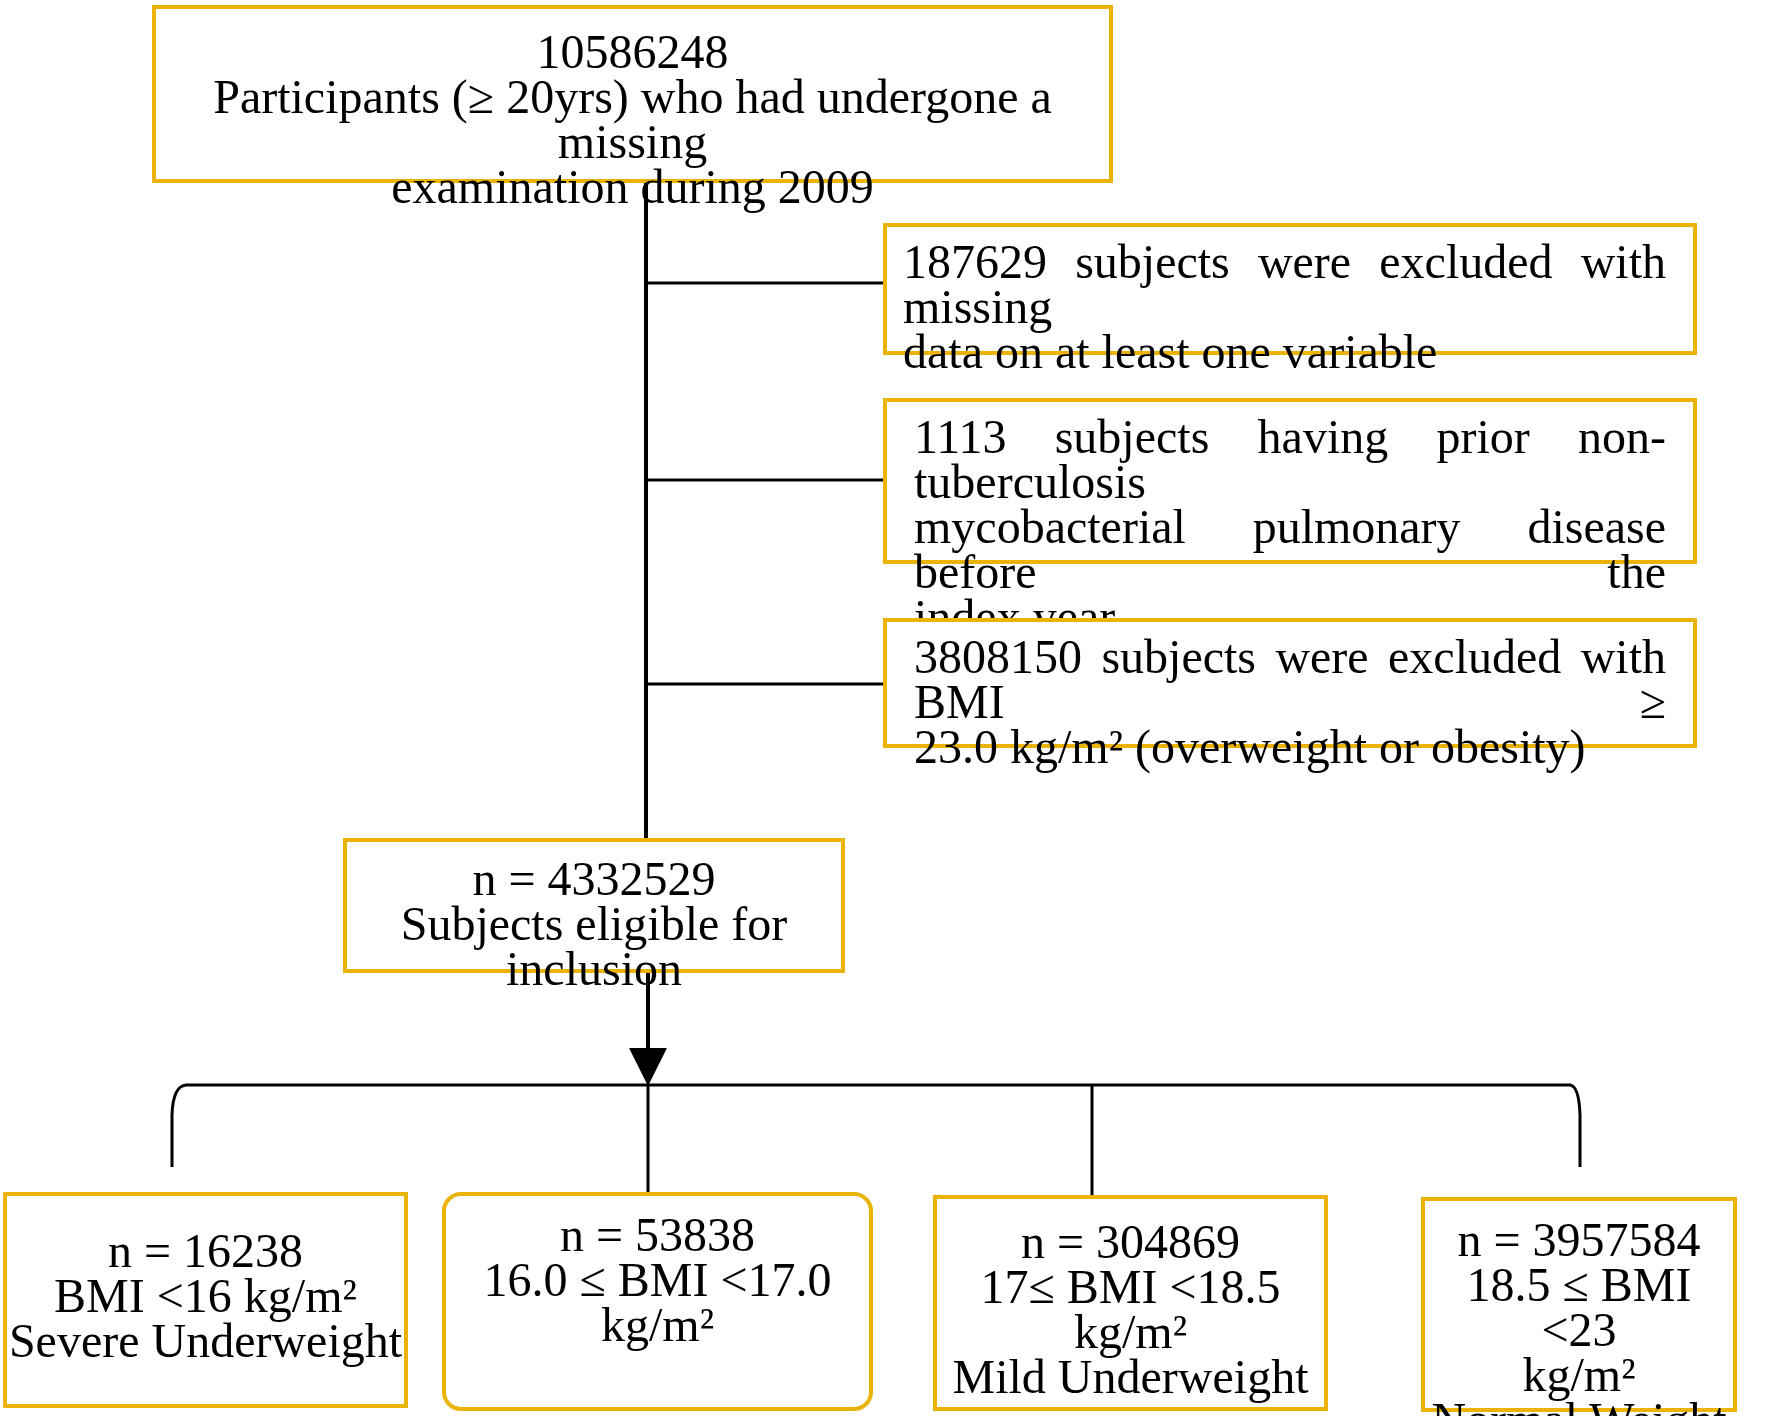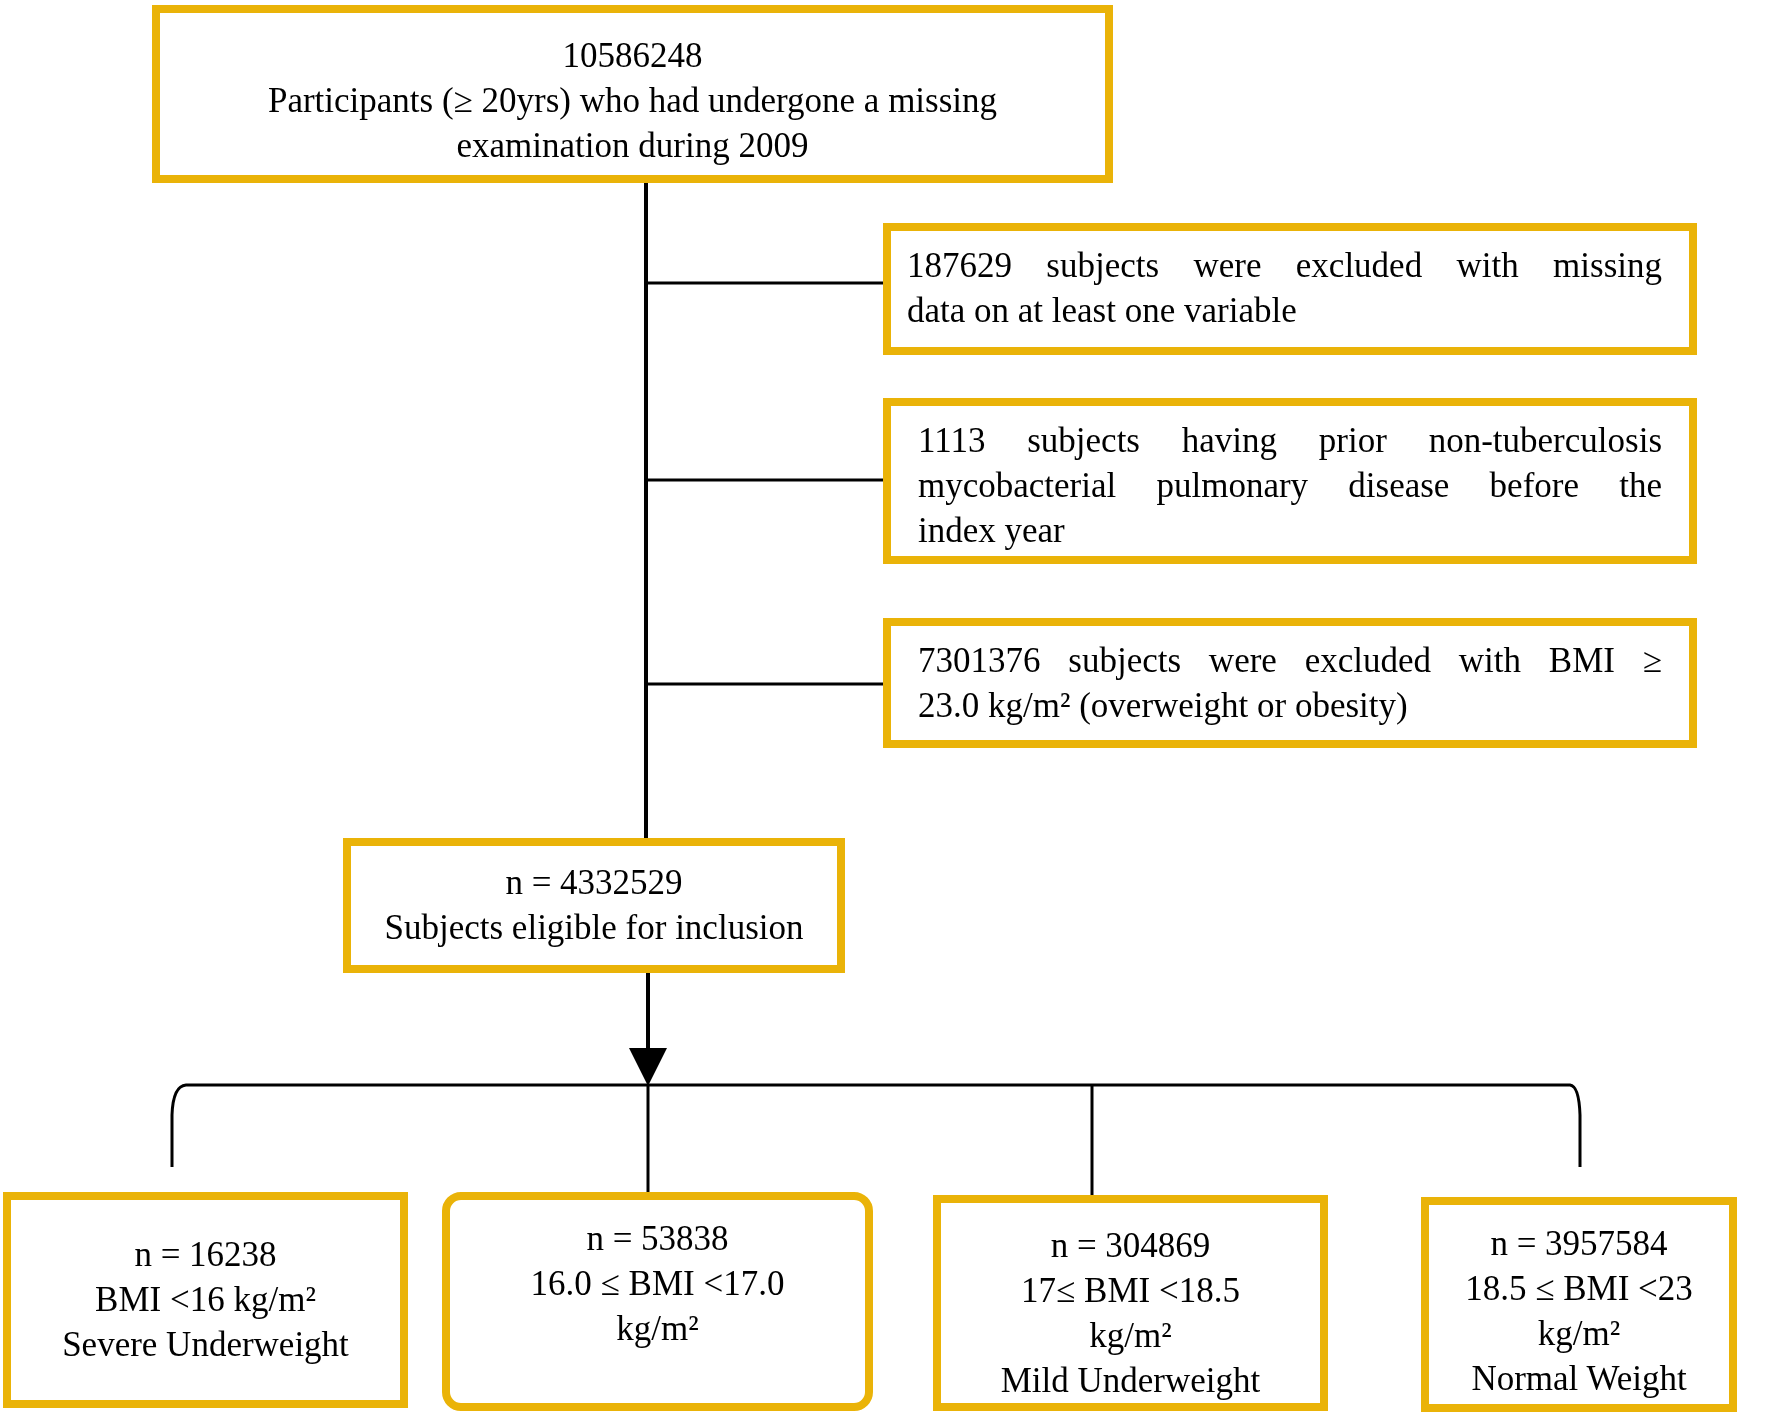--- a/index.html
+++ b/index.html
@@ -13,23 +13,23 @@
   }
   #connectors {
     position: absolute;
     left: 0; top: 0;
     width: 1773px; height: 1416px;
     z-index: 0;
   }
   .box {
     position: absolute;
     box-sizing: border-box;
-    border: 8px solid #eab308;
+    border: 4px solid #eab308;
     background: #ffffff;
-    font-size: 35px;
+    font-size: 48px;
     line-height: 45px;
     z-index: 1;
   }
   .center { text-align: center; }
   .jbox { padding: 12px 27px 0 27px; }
   .jline { text-align: justify; text-align-last: justify; }
   .jlast { text-align: left; }
 
   
   #top-box   { left: 152px;  top: 5px;    width: 961px; height: 178px; padding-top: 20px; }
@@ -75,21 +75,21 @@
     <div class="jlast">data on at least one variable</div>
   </div>
 
   <div class="box jbox" id="excl2">
     <div class="jline">1113 subjects having prior non-tuberculosis</div>
     <div class="jline">mycobacterial pulmonary disease before the</div>
     <div class="jlast">index year</div>
   </div>
 
   <div class="box jbox" id="excl3">
-    <div class="jline">7301376 subjects were excluded with BMI ≥</div>
+    <div class="jline">3808150 subjects were excluded with BMI ≥</div>
     <div class="jlast">23.0 kg/m² (overweight or obesity)</div>
   </div>
 
   <div class="box center" id="mid-box">
     <div>n = 4332529</div>
     <div>Subjects eligible for inclusion</div>
   </div>
 
   <div class="box center" id="cat-a">
     <div>n = 16238</div>

